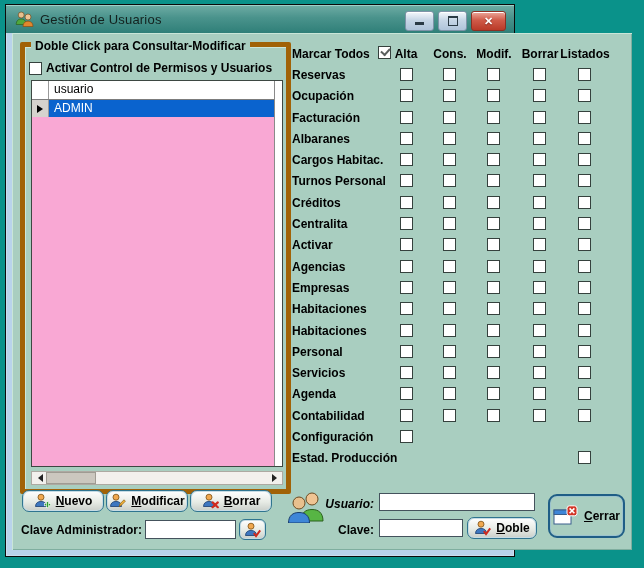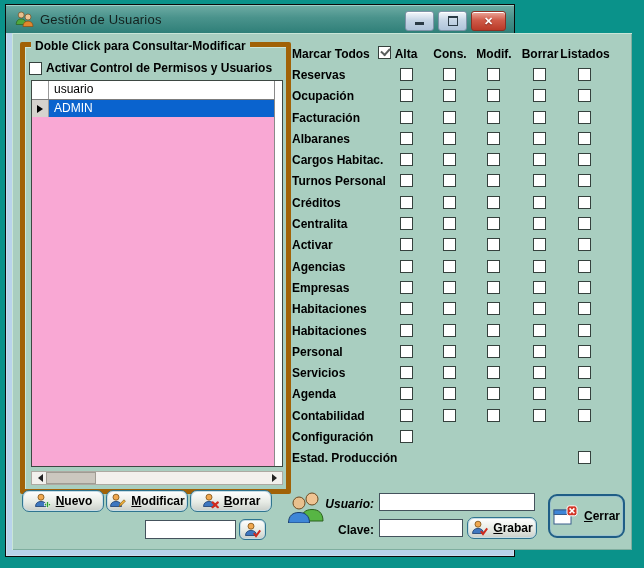--- a/index.html
+++ b/index.html
@@ -187,20 +187,21 @@
       </div>
       <div class="tbtn" style="left:178px;top:457px;width:82px;">
         <svg width="17" height="16" viewBox="0 0 17 16">
           <circle cx="7" cy="4.2" r="3" fill="#F0A850" stroke="#7C4F12" stroke-width="0.8"></circle>
           <path d="M1.5 13.5 C1.5 10 4 8.4 7 8.4 C10 8.4 12.5 10 12.5 13.5 Z" fill="#3E77C0" stroke="#1B3E6E" stroke-width="0.8"></path>
           <path d="M10.6 9.4 L15.8 14.2 M15.8 9.4 L10.6 14.2" stroke="#D02A1E" stroke-width="2.2" stroke-linecap="round"></path>
         </svg>
         <span class="accel">Borrar</span>
       </div>
 
+      <span id="admin-label">Clave Administrador:</span>
       <input id="admin-input" class="tinput" value="" style="">
       <div class="tbtn" id="admin-btn">
         <svg width="17" height="16" viewBox="0 0 17 16">
           <circle cx="7" cy="4.2" r="3" fill="#F0A850" stroke="#7C4F12" stroke-width="0.8"></circle>
           <path d="M1.5 13.5 C1.5 10 4 8.4 7 8.4 C10 8.4 12.5 10 12.5 13.5 Z" fill="#3E77C0" stroke="#1B3E6E" stroke-width="0.8"></path>
           <path d="M9.8 11.2 L12 14 L16.2 8.4" fill="none" stroke="#D02A1E" stroke-width="2"></path>
         </svg>
       </div>
 
       <div id="perm-panel">
@@ -371,21 +372,21 @@
       <input class="tinput" id="usuario-input" value="" style="">
       <span class="flabel" id="clave-label">Clave:</span>
       <input class="tinput" id="clave-input" value="" style="">
 
       <div class="tbtn" id="grabar-btn">
         <svg width="17" height="16" viewBox="0 0 17 16">
           <circle cx="7" cy="4.2" r="3" fill="#F0A850" stroke="#7C4F12" stroke-width="0.8"></circle>
           <path d="M1.5 13.5 C1.5 10 4 8.4 7 8.4 C10 8.4 12.5 10 12.5 13.5 Z" fill="#3E77C0" stroke="#1B3E6E" stroke-width="0.8"></path>
           <path d="M9.8 11.2 L12 14 L16.2 8.4" fill="none" stroke="#D02A1E" stroke-width="2"></path>
         </svg>
-        <span class="accel">Grabar</span>
+        <span class="accel">Doble</span>
       </div>
 
       <div class="tbtn" id="cerrar-btn">
         <svg width="25" height="23" viewBox="0 0 25 23">
           <rect x="1" y="5" width="17" height="14" fill="#FFFFFF" stroke="#3A5E8C" stroke-width="1"></rect>
           <rect x="1" y="5" width="17" height="4.5" fill="#3E86D8" stroke="#3A5E8C" stroke-width="1"></rect>
           <rect x="14" y="0.8" width="10" height="10" rx="2.5" fill="#D23425" stroke="#FFFFFF" stroke-width="1"></rect>
           <path d="M16.6 3.4 L21.4 8.2 M21.4 3.4 L16.6 8.2" stroke="#FFFFFF" stroke-width="1.6"></path>
         </svg>
         <span class="accel">Cerrar</span>

